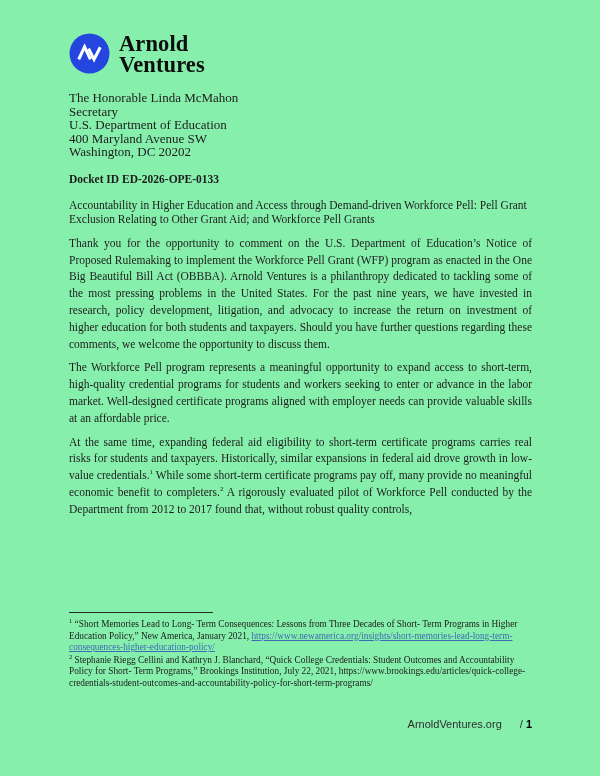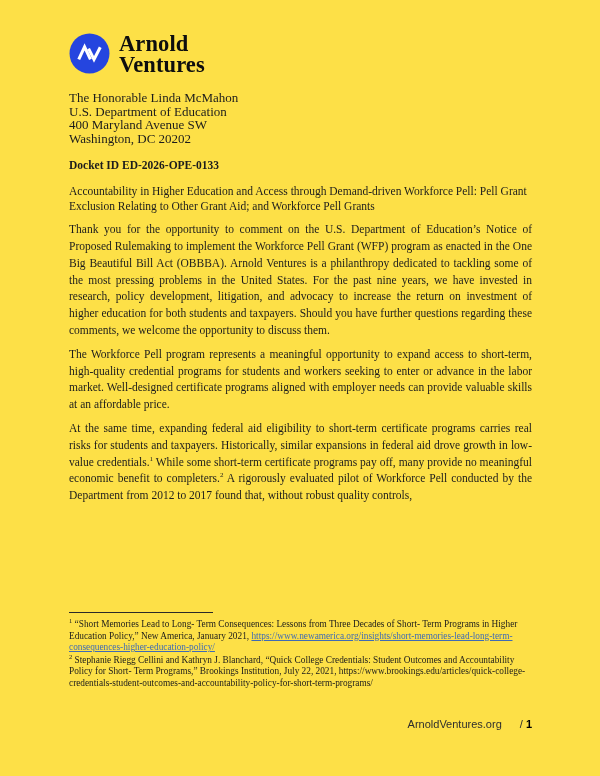--- a/index.html
+++ b/index.html
@@ -1,20 +1,20 @@
 <!DOCTYPE html>
 <html style="--logo_blue: #2545df; --link_blue: #3f6bb5;"><head>
 <meta charset="utf-8">
 <style>
   html, body { margin: 0; padding: 0; background: #ffffff; }
   .page {
     position: relative;
     width: 600px;
     height: 776px;
-    background: #fde047;
+    background: #86efac;
     overflow: hidden;
     font-family: "Liberation Serif", serif;
     color: #1c1c1c;
   }
   .content {
     position: absolute;
     left: 69px;
     top: 0;
     width: 463px;
   }
@@ -86,20 +86,21 @@
       </span>
       <div class="brand">
         <div>Arnold</div>
         <div>Ventures</div>
       </div>
     </header>
 
 
     <div class="address">
       <div>The Honorable Linda McMahon</div>
+      <div>Secretary</div>
       <div>U.S. Department of Education</div>
       <div>400 Maryland Avenue SW</div>
       <div>Washington, DC 20202</div>
     </div>
 
     <p class="docket">Docket ID ED-2026-OPE-0133</p>
 
     <p class="subject">Accountability in Higher Education and Access through Demand-driven Workforce Pell: Pell Grant Exclusion Relating to Other Grant Aid; and Workforce Pell Grants</p>
 
 

